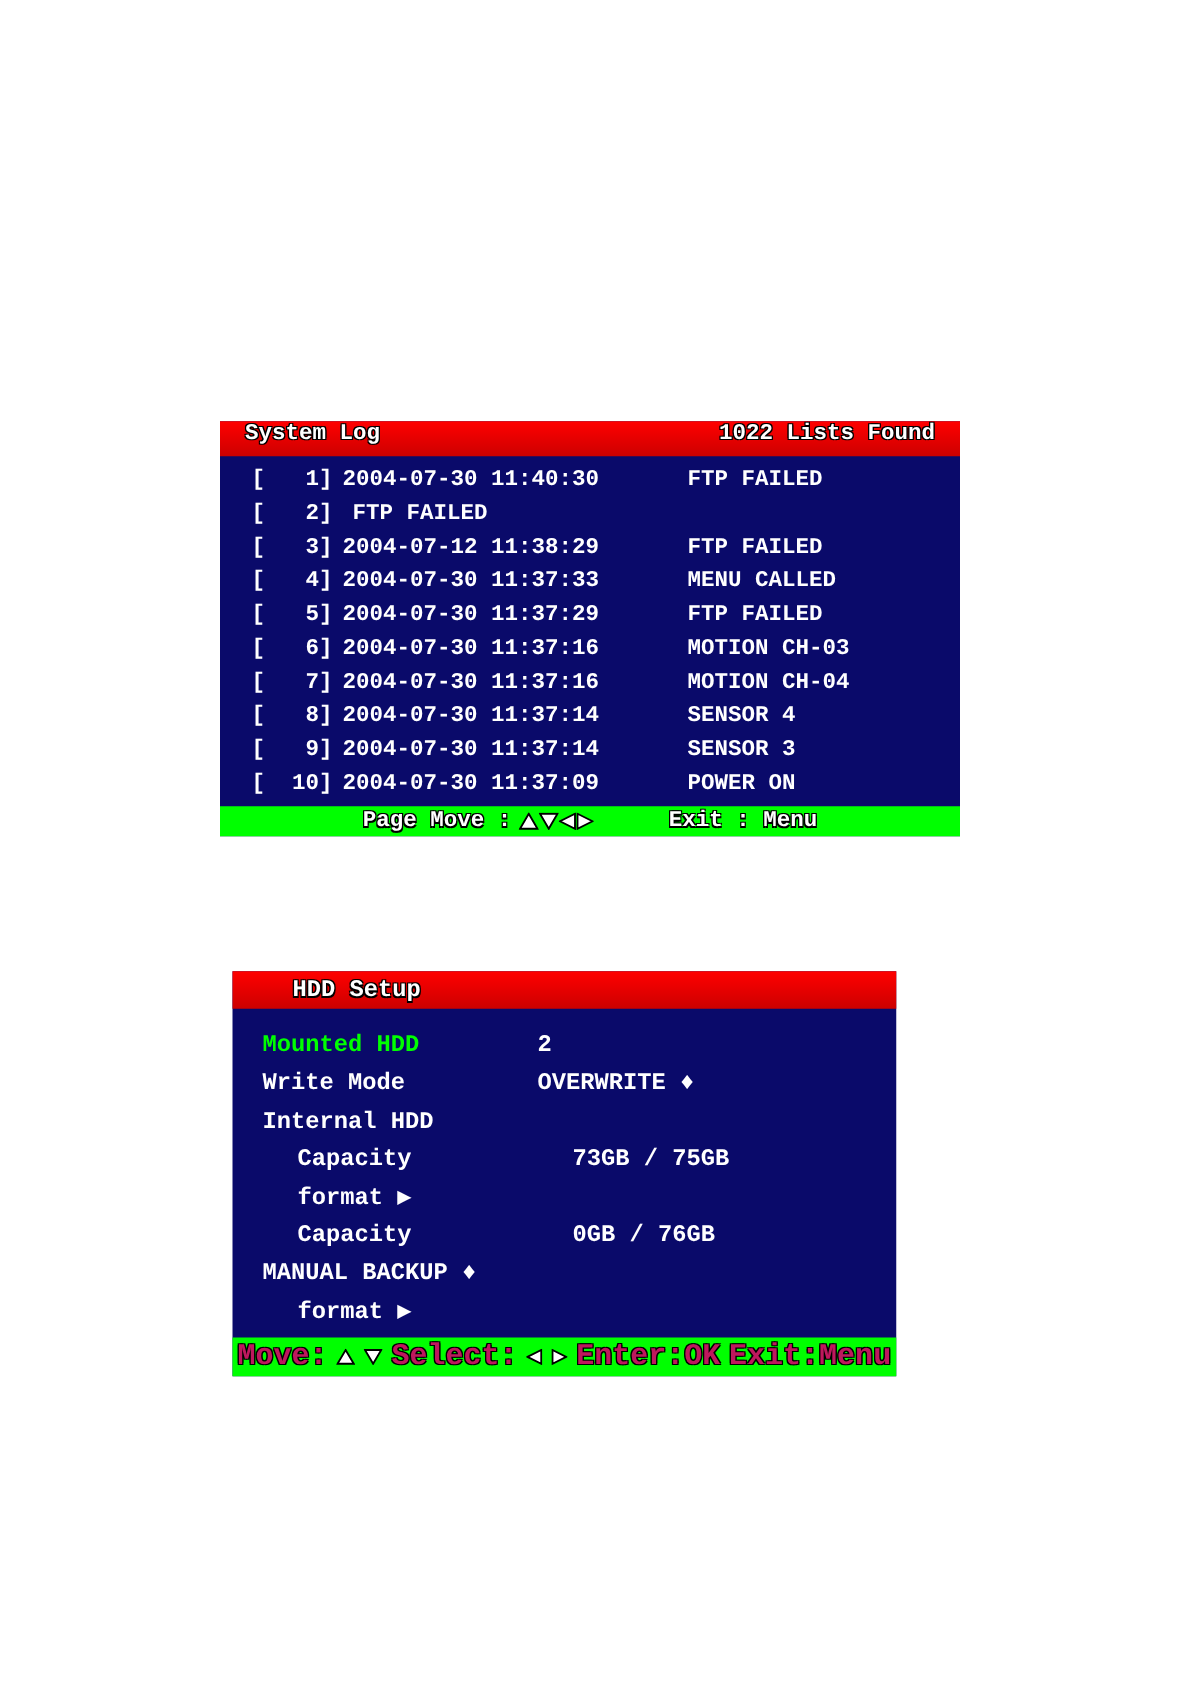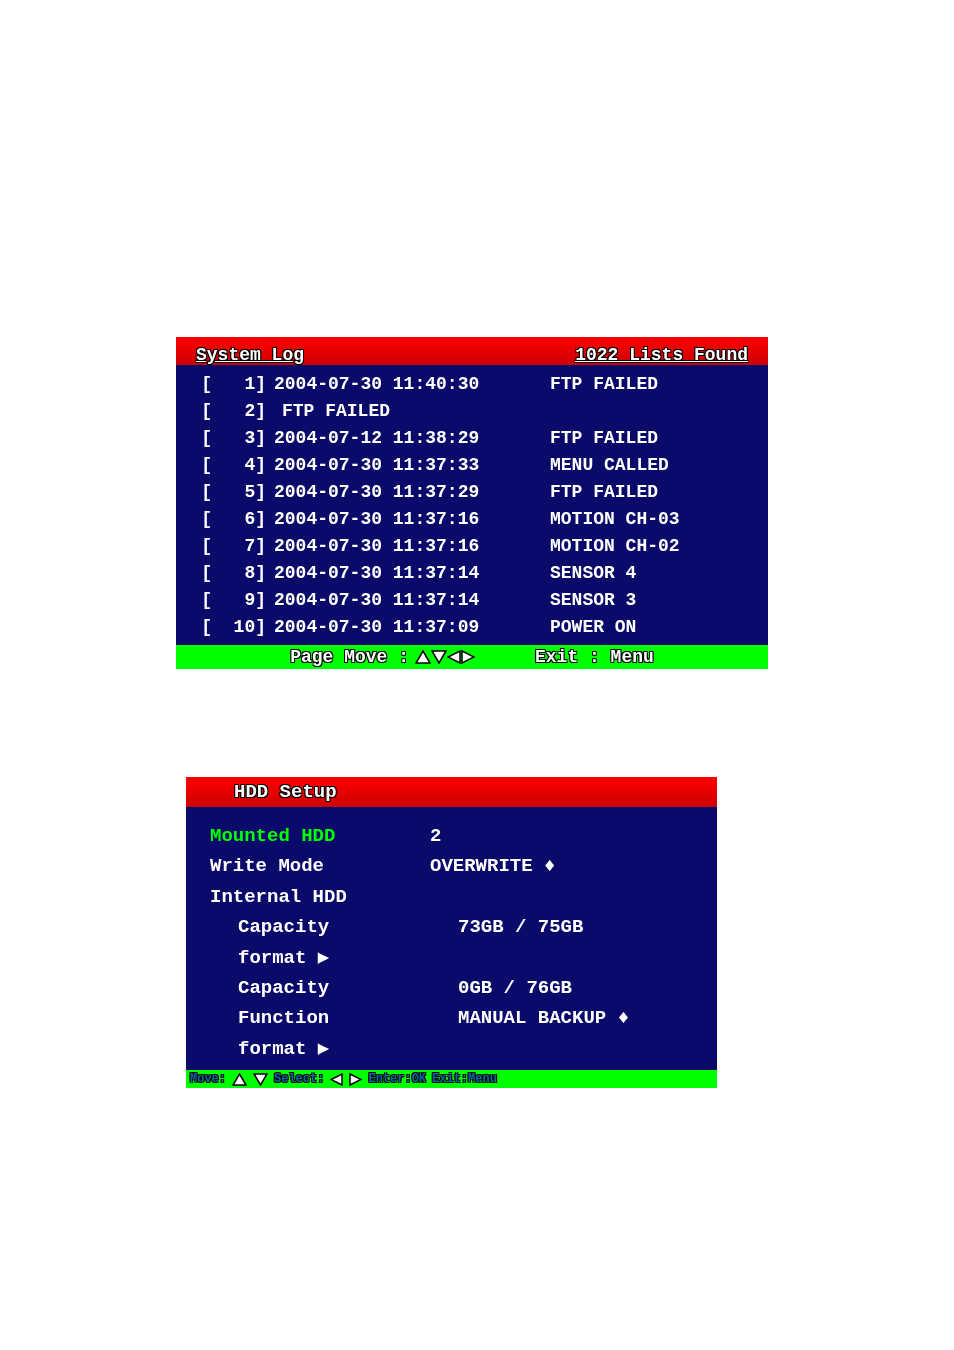--- a/index.html
+++ b/index.html
@@ -23,25 +23,24 @@
   }
   .panel2 {
     left: 186px;
     top: 777px;
     width: 531px;
   }
   .header {
     background: linear-gradient(to bottom, #ff0000, #cc0000);
     height: 28px;
     display: flex;
-    align-items: flex-end;
+    align-items: flex-start;
     padding: 0 20px;
     font-size: 18px;
     justify-content: space-between;
-    text-decoration: underline;
   }
   .header2 {
     background: linear-gradient(to bottom, #ff0000, #cc0000);
     height: 30px;
     display: flex;
     align-items: center;
     padding: 0 48px;
     font-size: 19px;
   }
   .htxt {
@@ -106,24 +105,24 @@
   .selected {
     color: #00ff00;
   }
   .indent {
     padding-left: 28px;
   }
   .footer2 {
     background: #00ff00;
     display: flex;
     align-items: center;
-    justify-content: flex-start;
-    font-size: 12px;
+    justify-content: space-between;
+    font-size: 24px;
     padding: 2px 4px;
-    color: #0369a1;
+    color: #be185d;
     gap: 6px;
   }
 </style>
 </head>
 <body>
 
 <div class="panel panel1">
   <div class="header">
     <span class="htxt">System Log</span>
     <span class="htxt">1022 Lists Found</span>
@@ -154,21 +153,21 @@
       <span class="col-ev">FTP FAILED</span>
     </div>
     <div class="row">
       <span class="col-idx">[   6]</span>
       <span class="col-dt">2004-07-30 11:37:16</span>
       <span class="col-ev">MOTION CH-03</span>
     </div>
     <div class="row">
       <span class="col-idx">[   7]</span>
       <span class="col-dt">2004-07-30 11:37:16</span>
-      <span class="col-ev">MOTION CH-02</span>
+      <span class="col-ev">MOTION CH-04</span>
     </div>
     <div class="row">
       <span class="col-idx">[   8]</span>
       <span class="col-dt">2004-07-30 11:37:14</span>
       <span class="col-ev">SENSOR 4</span>
     </div>
     <div class="row">
       <span class="col-idx">[   9]</span>
       <span class="col-dt">2004-07-30 11:37:14</span>
       <span class="col-ev">SENSOR 3</span>
@@ -231,21 +230,20 @@
       <span class="mlabel indent"><span>format</span> <span>▶</span></span>
     </div>
 
 
     <div class="menurow">
       <span class="mlabel indent">Capacity</span>
       <span class="mvalue">0GB / 76GB</span>
     </div>
 
     <div class="menurow">
-      <span class="mlabel indent">Function</span>
       <span class="mvalue"><span>MANUAL BACKUP</span> <span>♦</span></span>
     </div>
 
     <div class="menurow">
       <span class="mlabel indent"><span>format</span> <span>▶</span></span>
     </div>
 
   </div>
   <div class="footer2">
     <span class="label-outline">Move:</span>

